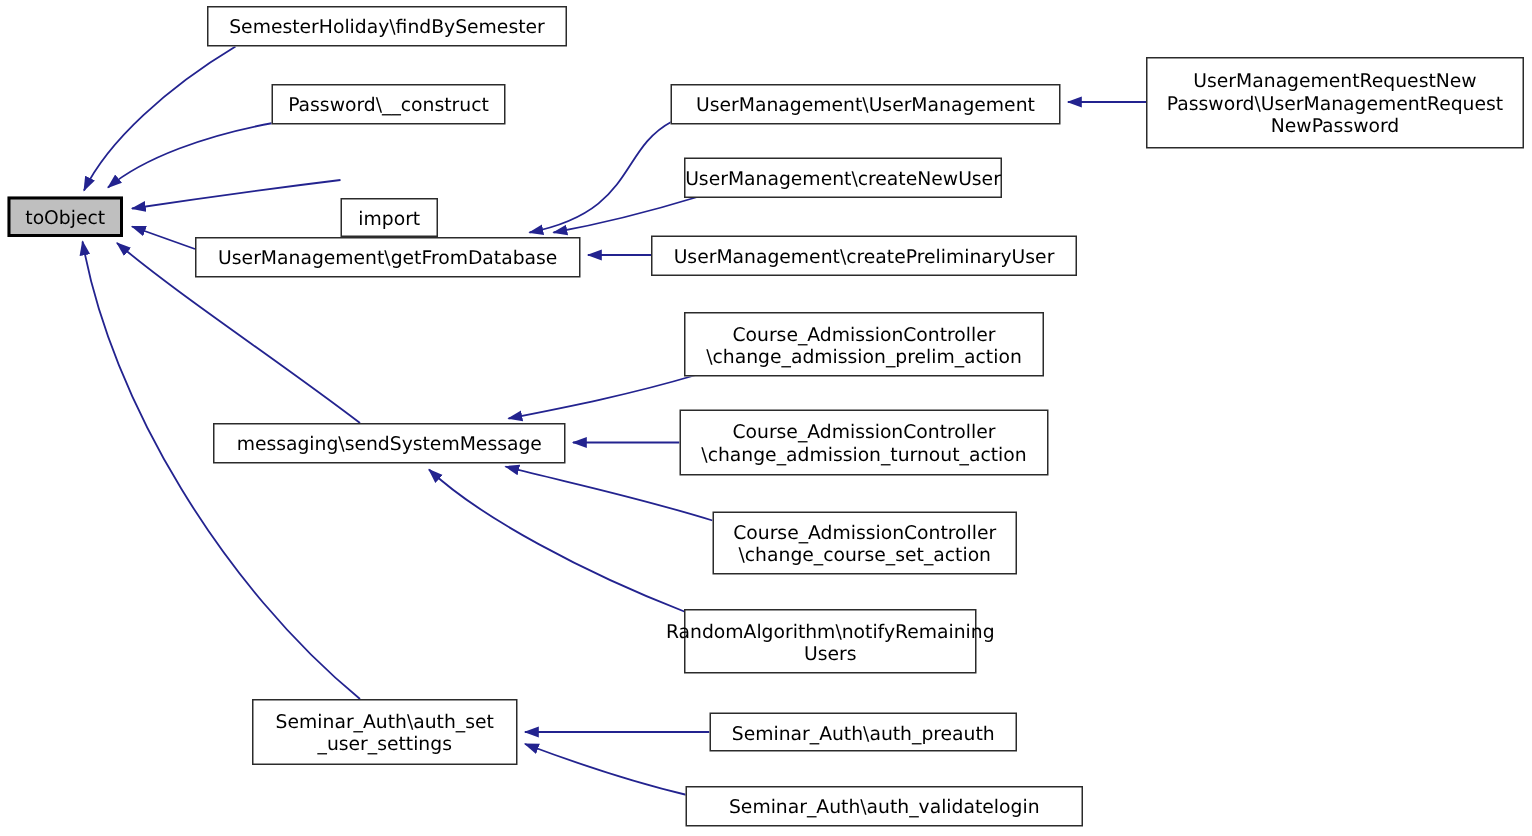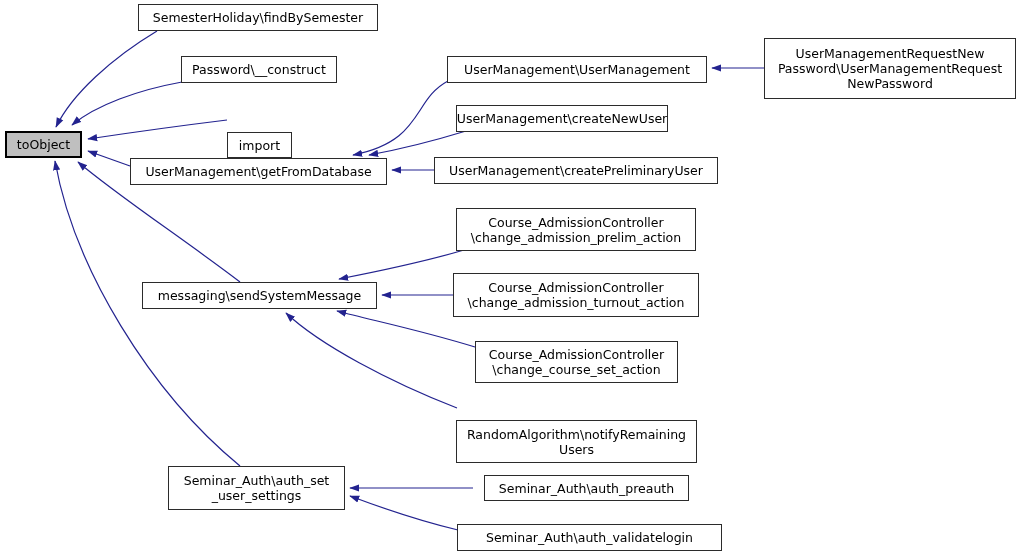--- a/index.html
+++ b/index.html
@@ -69,20 +69,20 @@
       <div class="node" style="left: 764px; top: 38px; width: 252px; height: 61px;"><span>UserManagementRequestNew
 Password\UserManagementRequest
 NewPassword</span></div>
       <div class="node" style="left: 142px; top: 282px; width: 235px; height: 27px;"><span>messaging\sendSystemMessage</span></div>
       <div class="node" style="left: 456px; top: 208px; width: 240px; height: 43px;"><span>Course_AdmissionController
 \change_admission_prelim_action</span></div>
       <div class="node" style="left: 453px; top: 273px; width: 246px; height: 44px;"><span>Course_AdmissionController
 \change_admission_turnout_action</span></div>
       <div class="node" style="left: 475px; top: 341px; width: 203px; height: 42px;"><span>Course_AdmissionController
 \change_course_set_action</span></div>
-      <div class="node" style="left: 456px; top: 420px; width: 241px; height: 43px;"><span>RandomAlgorithm\notifyRemaining
+      <div class="node" style="left: 456px; top: 406px; width: 195px; height: 43px;"><span>RandomAlgorithm\notifyRemaining
 Users</span></div>
       <div class="node" style="left: 168px; top: 466px; width: 177px; height: 44px;"><span>Seminar_Auth\auth_set
 _user_settings</span></div>
-      <div class="node" style="left: 473px; top: 475px; width: 205px; height: 26px; margin-left: 11px;"><span>Seminar_Auth\auth_preauth</span></div>
+      <div class="node" style="left: 473px; top: 475px; width: 205px; height: 26px;"><span>Seminar_Auth\auth_preauth</span></div>
       <div class="node" style="left: 457px; top: 524px; width: 265px; height: 27px;"><span>Seminar_Auth\auth_validatelogin</span></div>
     </div>
 </div>
 
 </body></html>

